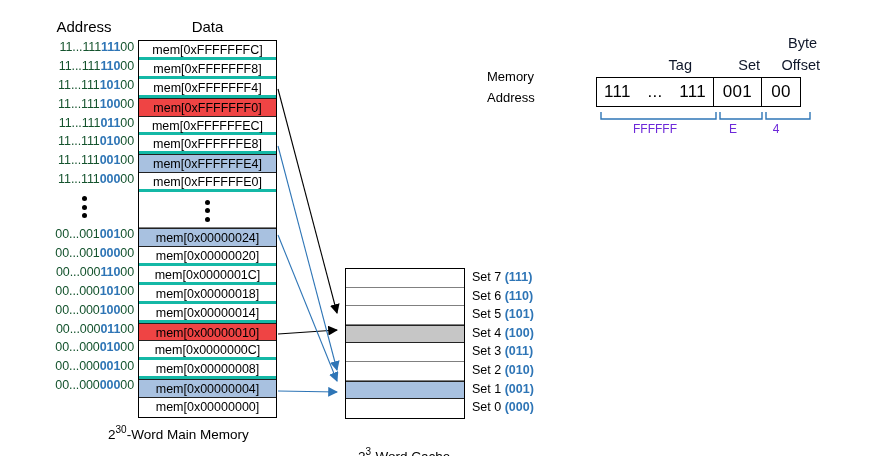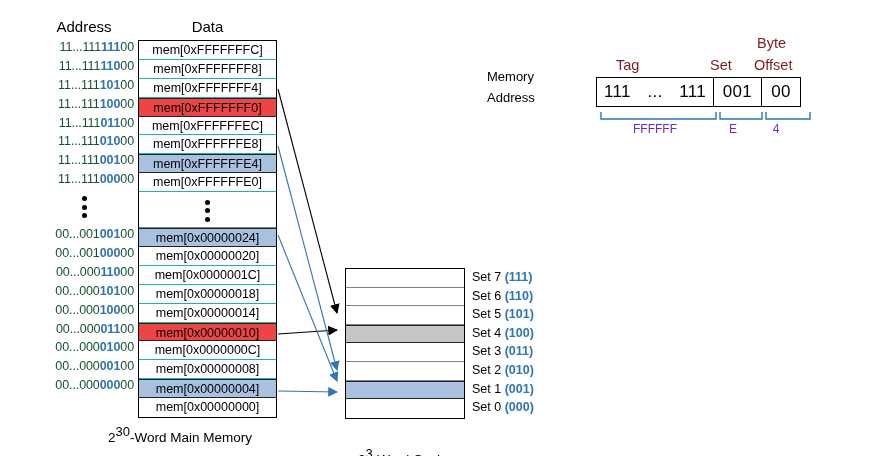--- a/index.html
+++ b/index.html
@@ -43,21 +43,21 @@
     left:138px;top:40px;width:139px;
     border:1.6px solid #000;
     box-sizing:border-box;
     background:#fff;
   }
   .mem-row{
     height:18.9px;
     line-height:18.6px;
     font-size:12.5px;
     text-align:center;
-    border-bottom:1px solid #14b8a6;
+    border-bottom:3px solid #14b8a6;
     box-sizing:border-box;
     white-space:nowrap;
     background:#ffffff;
   }
   .mem-row:last-child{border-bottom:none;}
   .mem-row.gray{background:#ef4444;border-top:1.4px solid #222;border-bottom:1.4px solid #222;}
   .mem-row.blue{background:#a8c1e0;border-top:1.4px solid #222;border-bottom:1.4px solid #222;}
   .mem-row.dots{height:36px;line-height:36px;border-bottom:1px solid #808080;}
 
   .dots-v{
@@ -95,21 +95,21 @@
     height:18.6px;
     line-height:18.6px;
     font-size:12.5px;
     white-space:nowrap;
     color:#000;
   }
   .set-label .bin{color:#2E75B6;font-weight:bold;}
 
   
   .caption{font-size:13.5px;white-space:nowrap;color:#000;}
-  .caption sup{font-size:13px;vertical-align:super;}
+  .caption sup{font-size:10px;vertical-align:super;}
 
   
   #ma-label{left:487px;top:66px;font-size:13px;line-height:21px;white-space:nowrap;}
 
   #ma-box{
     left:596px;top:77px;
     height:30px;
     border:1.6px solid #000;
     box-sizing:border-box;
     display:flex;
@@ -122,23 +122,23 @@
     white-space:nowrap;
     letter-spacing:0.3px;
   }
   #ma-tag{width:116px;justify-content:space-between;padding:0 7px;}
   #ma-set{width:48px;border-left:1.6px solid #000;}
   #ma-off{width:39px;border-left:1.6px solid #000;}
 
   .ma-head{
     position:absolute;
     font-size:14.5px;
-    color:#7f1d1d;
-    white-space:nowrap;
-    text-align:left;
+    color:#0f172a;
+    white-space:nowrap;
+    text-align:right;
   }
   .ma-foot{
     position:absolute;
     font-size:12px;
     color:#6d28d9;
     white-space:nowrap;
     text-align:center;
   }
 
   svg.overlay{position:absolute;left:0;top:0;width:875px;height:456px;pointer-events:none;}

